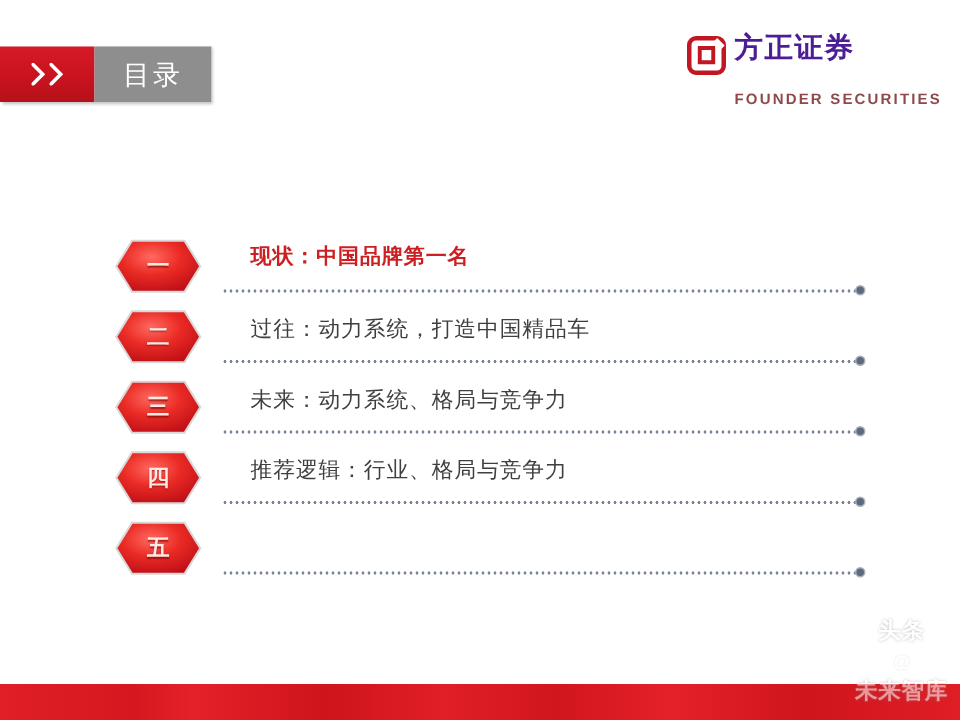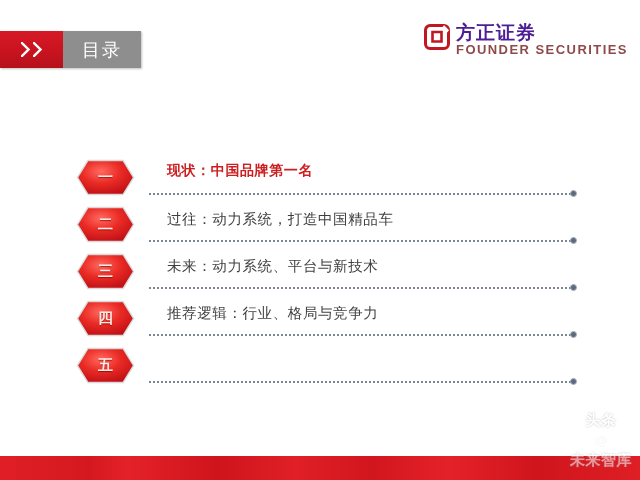--- a/index.html
+++ b/index.html
@@ -77,25 +77,25 @@
   }
   #logo-cn {
     font-size: 19px;
     font-weight: bold;
     color: #4c1d95;
     letter-spacing: 1px;
     line-height: 20px;
     font-family: "DejaVu Sans", sans-serif;
   }
   #logo-en {
-    font-size: 13px;
+    font-size: 10px;
     font-weight: bold;
     color: #8e4a4a;
     letter-spacing: 1.45px;
-    margin-top: 0;
+    margin-top: 19px;
     font-family: "Liberation Sans", sans-serif;
   }
 
   
   #agenda {
     position: absolute;
     left: 0;
     top: 155px;
     width: 640px;
   }
@@ -282,21 +282,21 @@
             <radialGradient id="bg3" cx="42%" cy="32%" r="72%">
               <stop offset="0%" stop-color="#ff6a60"></stop>
               <stop offset="48%" stop-color="#ea2b25"></stop>
               <stop offset="100%" stop-color="#bf0f16"></stop>
             </radialGradient>
           </defs>
           <path d="M12 1.5 H47 L57.5 18.5 L47 35.5 H12 L1.5 18.5 Z" fill="url(#bg3)" stroke="#d8d8d8" stroke-width="1.4"></path>
         </svg>
         <span class="badge-num">三</span>
       </div>
-      <div class="row-label">未来：动力系统、平台与新技术</div>
+      <div class="row-label">未来：动力系统、格局与竞争力</div>
       <div class="dotline"></div>
       <div class="dotline-end"></div>
     </div>
 
     <div class="agenda-row">
       <div class="badge">
         <svg viewBox="0 0 59 37" width="59" height="37" aria-hidden="true">
           <defs>
             <radialGradient id="bg4" cx="42%" cy="32%" r="72%">
               <stop offset="0%" stop-color="#ff6a60"></stop>

